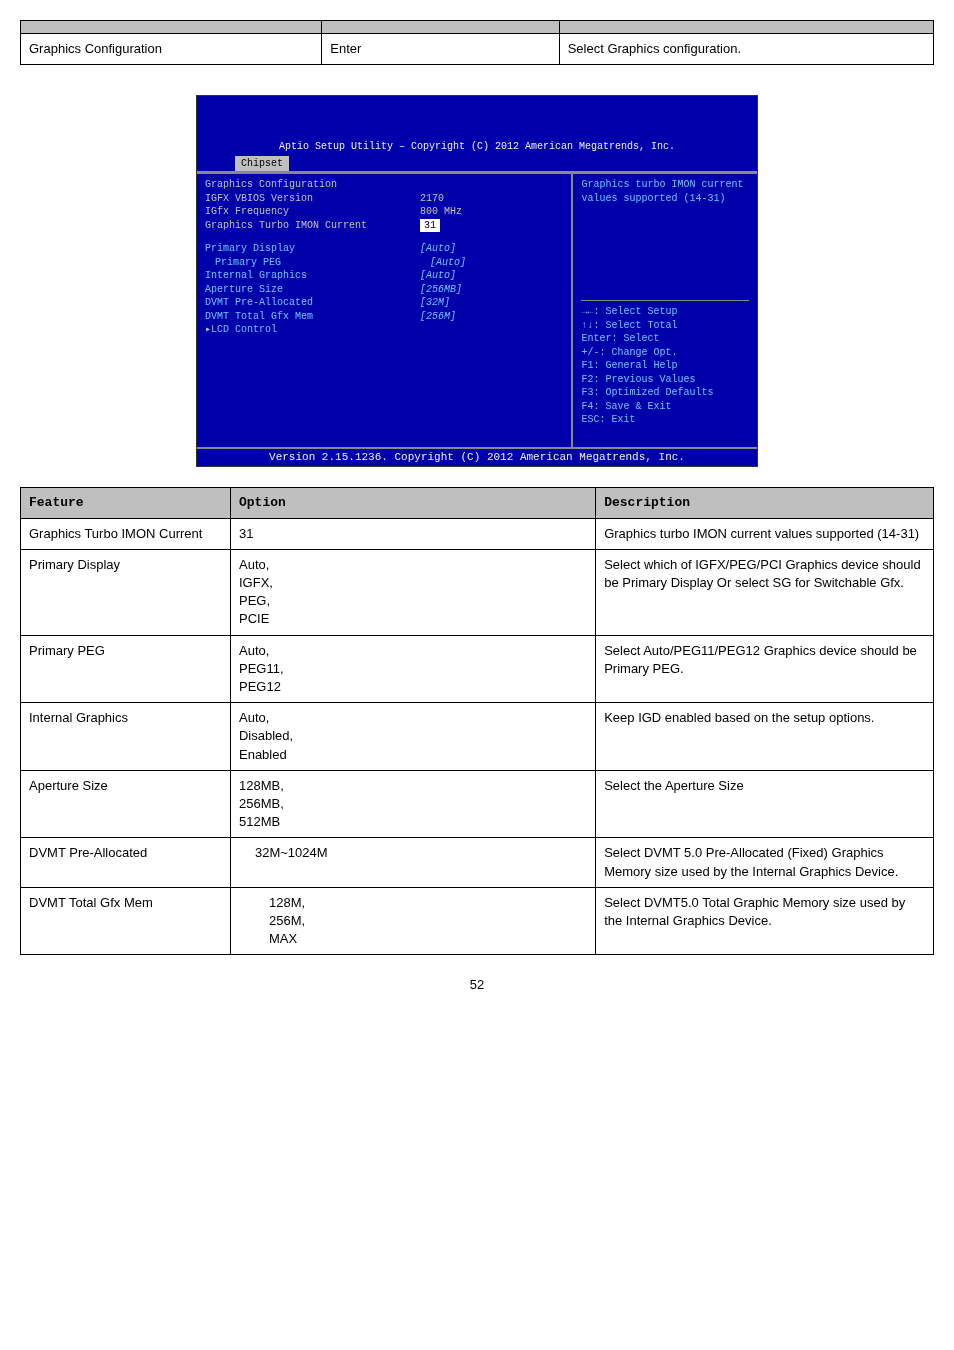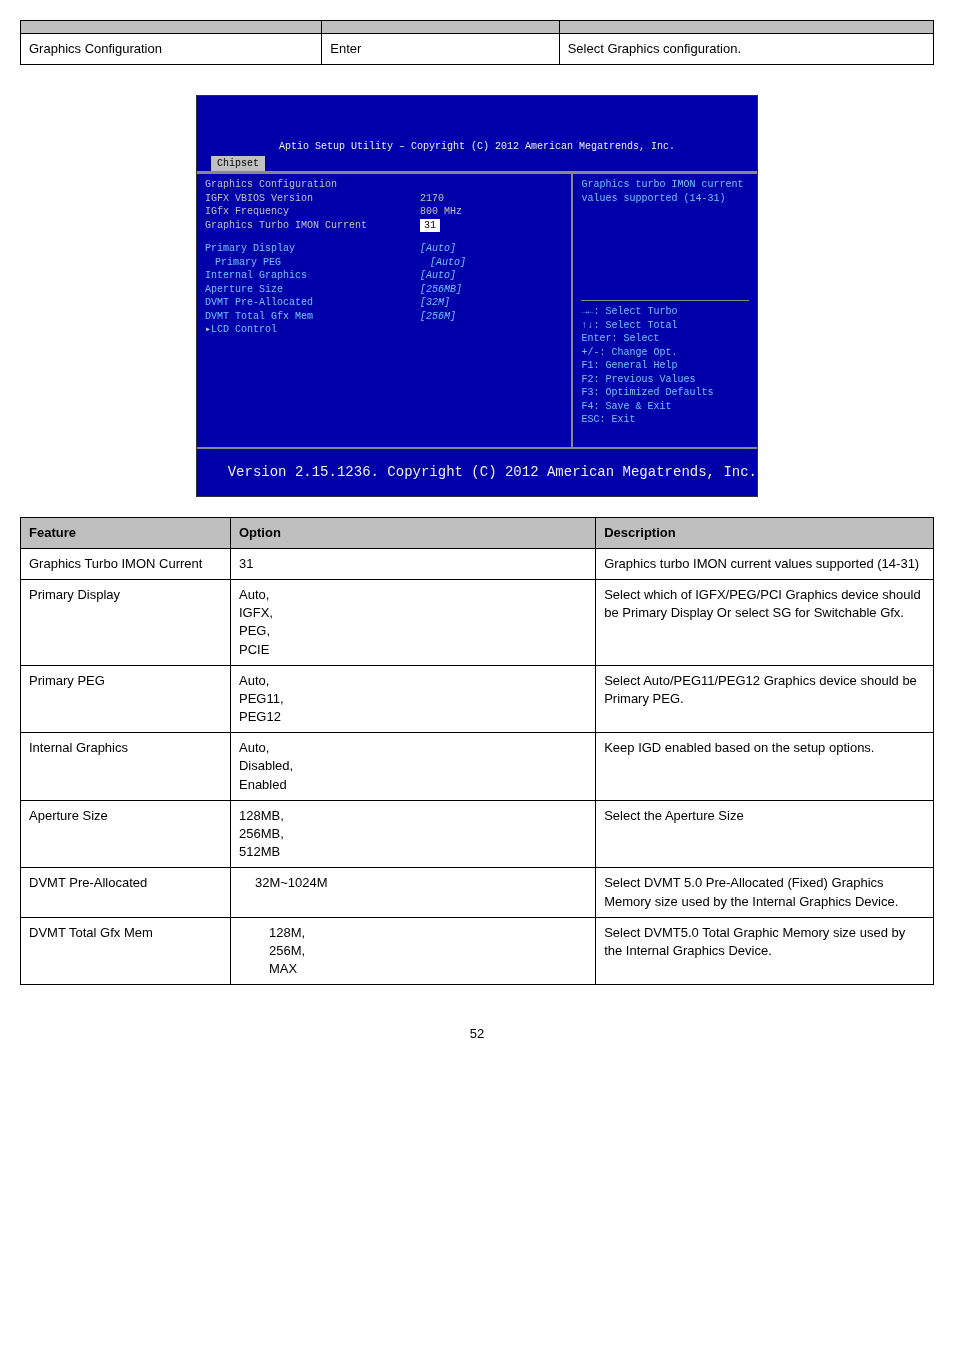--- a/index.html
+++ b/index.html
@@ -20,20 +20,21 @@
     border: 1px solid #000;
     padding: 6px 8px;
     vertical-align: top;
     font-size: 13px;
     line-height: 1.4;
   }
   table.doc-table th {
     background: #bfbfbf;
     font-weight: bold;
     text-align: left;
+    font-family: Liberation Mono, monospace;
   }
   .center-wrap {
     display: flex;
     justify-content: center;
     margin: 30px 0 20px 0;
   }
 
   
   .bios {
     width: 560px;
@@ -51,21 +52,21 @@
     border-bottom: 1px solid #888;
   }
   .bios-title {
     text-align: center;
     color: #eee;
     padding: 2px 0;
     margin-top: 40px;
   }
   .bios-tab {
     display: inline-block;
-    margin-left: 8px;
+    margin-left: 32px;
     padding: 1px 6px;
     color: #000;
     background: #c0c0c0;
   }
   .bios-body {
     display: flex;
     background: #0000aa;
     border-top: 2px solid #888;
   }
   .bios-left {
@@ -96,24 +97,24 @@
   }
   .bios-help-top { flex:0 0 auto; }
   .bios-help-sep {
     margin: 95px 0 4px 0;
     border-top:1px solid #888;
   }
   .bios-keys { color:#6fc3ff; font-size:10px; }
   .bios-footer {
     background:#0000aa;
     color:#eee;
-    text-align:right;
-    padding:14px 0;
+    text-align:center;
+    padding:1px 0;
     border-top:2px solid #888;
-    font-size:14px;
+    font-size:11px;
   }
   .arrow-marker { color:#c0c0c0; }
 </style>
 </head>
 <body>
 
 <table class="doc-table">
   <thead>
     <tr>
       <th style="width:33%"></th>
@@ -180,21 +181,21 @@
           </div>
         <div class="row">
             <span class="arrow-marker">▸ </span>
             <span class="k blue" style="flex:1">LCD Control</span>
           </div>
       </div>
       <div class="bios-right">
         <div class="bios-help-top">Graphics turbo IMON current values supported (14-31)</div>
         <div class="bios-help-sep"></div>
         <div class="bios-keys">
-          <div>→←: Select Turbo</div>
+          <div>→←: Select Setup</div>
           <div>↑↓: Select Total</div>
           <div>Enter: Select</div>
           <div>+/-: Change Opt.</div>
           <div>F1: General Help</div>
           <div>F2: Previous Values</div>
           <div>F3: Optimized Defaults</div>
           <div>F4: Save &amp; Exit</div>
           <div>ESC: Exit</div>
         </div>
       </div>
@@ -254,13 +255,13 @@
       <tr>
         <td>DVMT Total Gfx Mem</td>
         <td style="white-space: pre-line; padding-left: 38px;">128M,
 256M,
 MAX</td>
         <td>Select DVMT5.0 Total Graphic Memory size used by the Internal Graphics Device.</td>
       </tr>
     </tbody>
 </table>
 
-<div style="text-align:center; margin-top:41px; font-size:13px;">52</div>
+<div style="text-align:center; margin-top:22px; font-size:13px;">52</div>
 
 </body></html>

